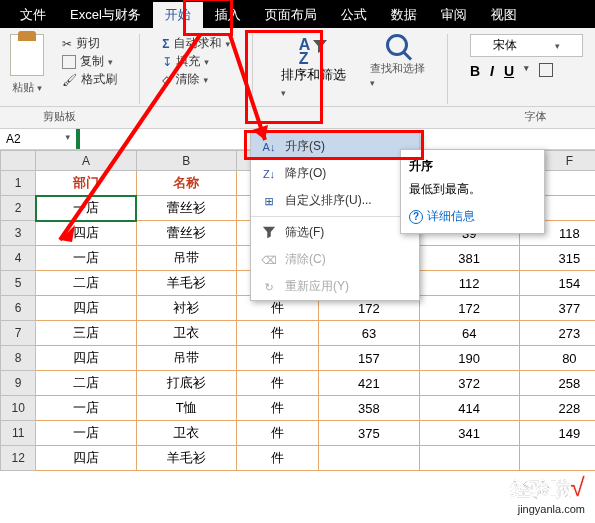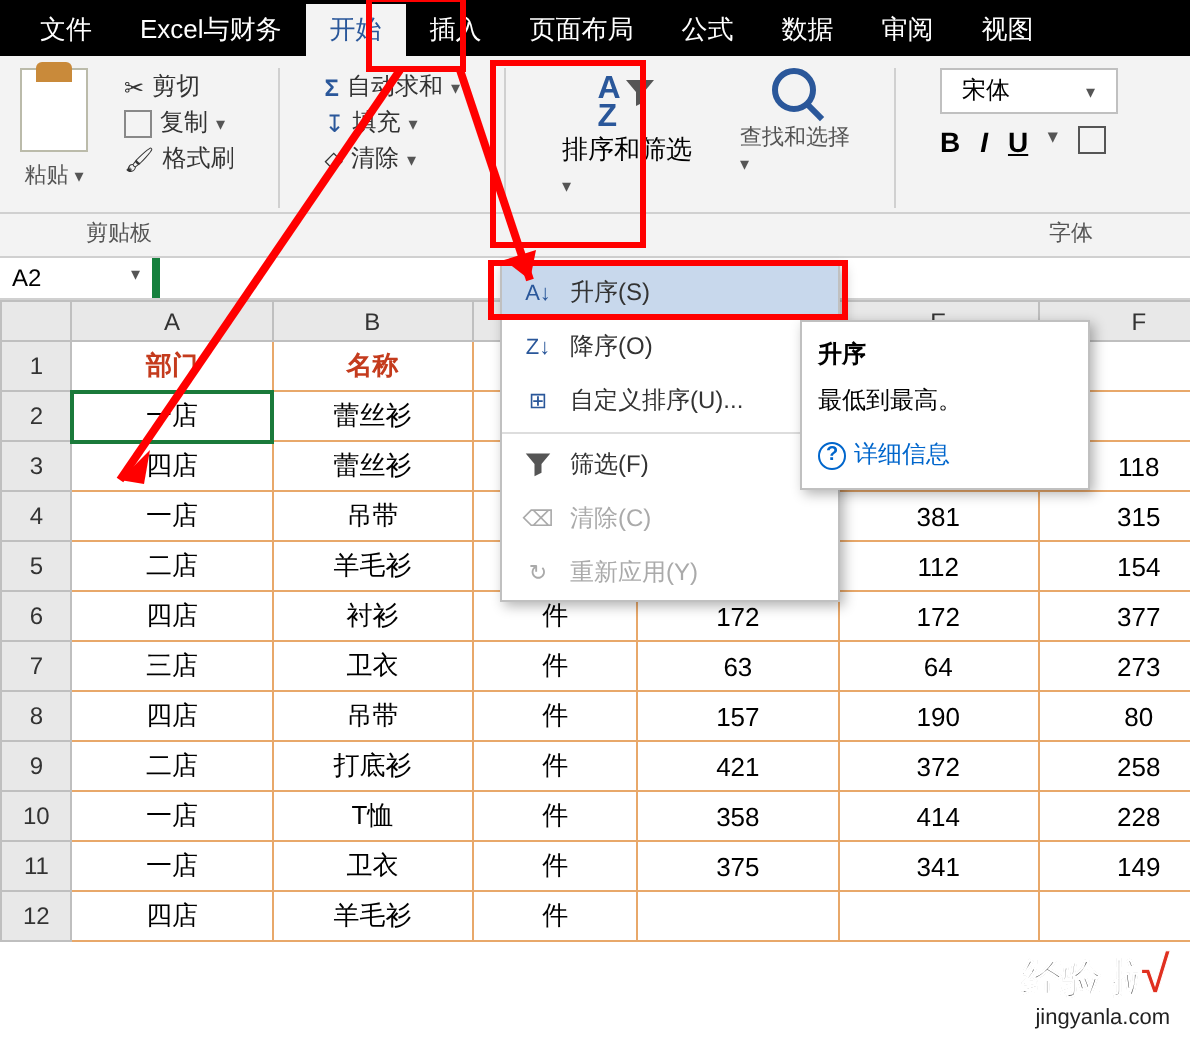--- a/index.html
+++ b/index.html
@@ -13,42 +13,42 @@
 .paste-ico{width:34px;height:42px;background:#fff;border:1px solid #bba;position:relative}
 .paste-ico:before{content:"";position:absolute;top:-4px;left:7px;width:18px;height:10px;background:#c98a3a;border-radius:3px 3px 0 0}
 .cliprow{display:flex;align-items:center;gap:4px;font-size:12px;color:#333;margin:1px 0}
 .cliprow .sq{width:14px;height:14px;border:1px solid #888}
 .editrow{display:flex;align-items:center;gap:4px;font-size:12px;color:#333;margin:1px 0}
 .sortbox{display:flex;flex-direction:column;align-items:center;padding:4px 6px}
 .sorttop{display:flex;gap:2px}
 .az{font-size:16px;color:#2a579a;font-weight:bold;line-height:14px}
 .find-ico{width:22px;height:22px;border:3px solid #2a579a;border-radius:50%;position:relative}
 .find-ico:after{content:"";position:absolute;width:3px;height:10px;background:#2a579a;bottom:-8px;right:-4px;transform:rotate(-45deg)}
-.fontdd{border:1px solid #c0c0c0;background:#fff;padding:2px 10px;font-size:12px;display:flex;align-items:center;gap:8px}
+.fontdd{border:1px solid #c0c0c0;background:#fff;padding:2px 22px;font-size:12px;display:flex;align-items:center;gap:8px}
 .biu{display:flex;gap:10px;font-size:14px;font-weight:bold;margin-top:6px}
 .sep{border-left:1px solid #d0d0d0;height:70px;margin:0 4px}
 .grplabel{display:flex;justify-content:flex-start;font-size:11px;color:#555;background:#f3f3f3;padding:2px 0 4px;border-bottom:1px solid #d0d0d0}
 .grplabel span{flex:1;text-align:center}
 .cellref{display:flex;border-bottom:1px solid #d0d0d0;background:#fff}
 .cellref .nb{width:80px;padding:3px 6px;border-right:4px solid #15803d;font-size:12px}
 .sheet{position:relative}
 table.grid{border-collapse:collapse;width:620px;table-layout:fixed}
 table.grid th{background:#e8e8e8;border:1px solid #bfbfbf;font-weight:normal;font-size:12px;padding:2px;color:#333}
 table.grid th.rh{width:30px;background:#e8e8e8;text-align:center}
 table.grid th.ch{height:20px}
 table.grid td{border:1px solid #e8a86a;text-align:center;font-size:13px;padding:3px;height:24px;background:#fff}
 table.grid tr.hdr td{color:#c43b1d;font-weight:bold;background:#fff}
 .sel{outline:2px solid #1a7a3a;outline-offset:-1px;position:relative}
 .dropdown{position:absolute;top:132px;left:250px;width:170px;background:#fff;border:1px solid #c0c0c0;box-shadow:2px 2px 6px rgba(0,0,0,.3);z-index:10}
 .dropdown .ddi{display:flex;align-items:center;gap:8px;padding:5px 10px;font-size:12px;color:#333}
 .dropdown .ddi.hover{background:#c8d8ec}
 .dropdown .ddi.dis{color:#aaa}
 .dropdown .ddi .ic{width:16px;height:16px;flex-shrink:0;font-size:11px;text-align:center;line-height:16px}
 .dropdown hr{border:none;border-top:1px solid #ddd;margin:2px 0}
-.tooltip{position:absolute;top:160px;left:400px;width:145px;background:#fff;border:1px solid #c0c0c0;box-shadow:2px 2px 6px rgba(0,0,0,.3);padding:8px;z-index:20;font-size:12px}
+.tooltip{position:absolute;top:149px;left:400px;width:145px;background:#fff;border:1px solid #c0c0c0;box-shadow:2px 2px 6px rgba(0,0,0,.3);padding:8px;z-index:20;font-size:12px}
 .tooltip .tt-title{font-weight:bold;margin-bottom:6px}
 .tooltip .tt-link{color:#0066cc;margin-top:10px;display:flex;align-items:center;gap:4px}
 .tooltip .tt-q{width:14px;height:14px;border:1.5px solid #0066cc;border-radius:50%;text-align:center;line-height:12px;font-size:10px;color:#0066cc;font-weight:bold}
 
 .redbox{position:absolute;border:3px solid #ff0000;pointer-events:none;z-index:50}
 .arrow{position:absolute;z-index:49;pointer-events:none}
 .arrow line{stroke:#ff0000;stroke-width:4}
 .arrow polygon{fill:#ff0000}
 
 .watermark{position:absolute;bottom:8px;right:10px;z-index:60;text-align:right}

